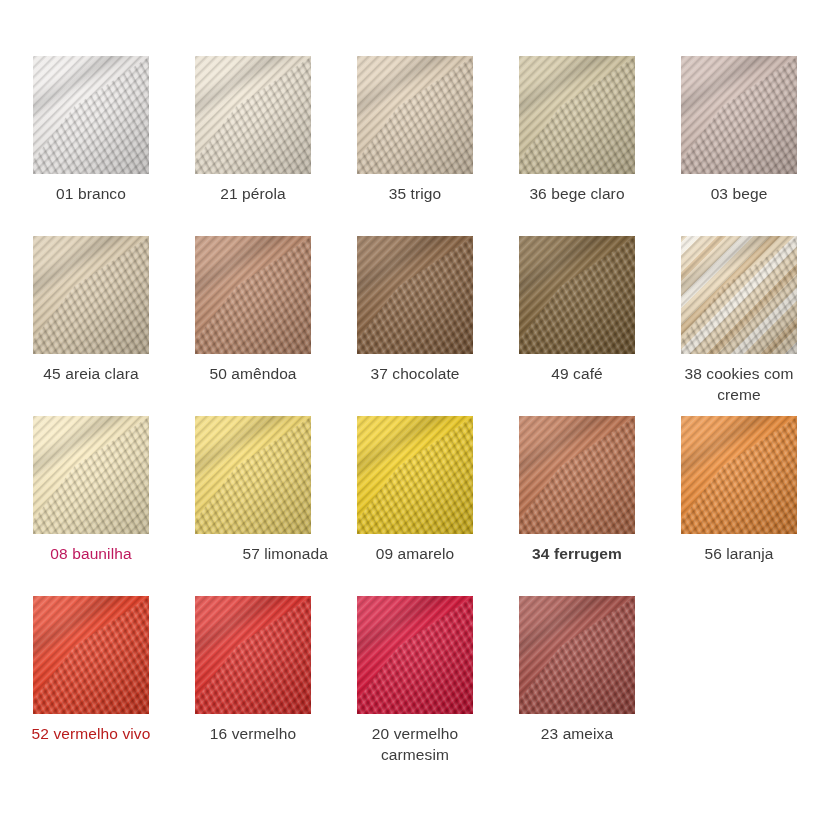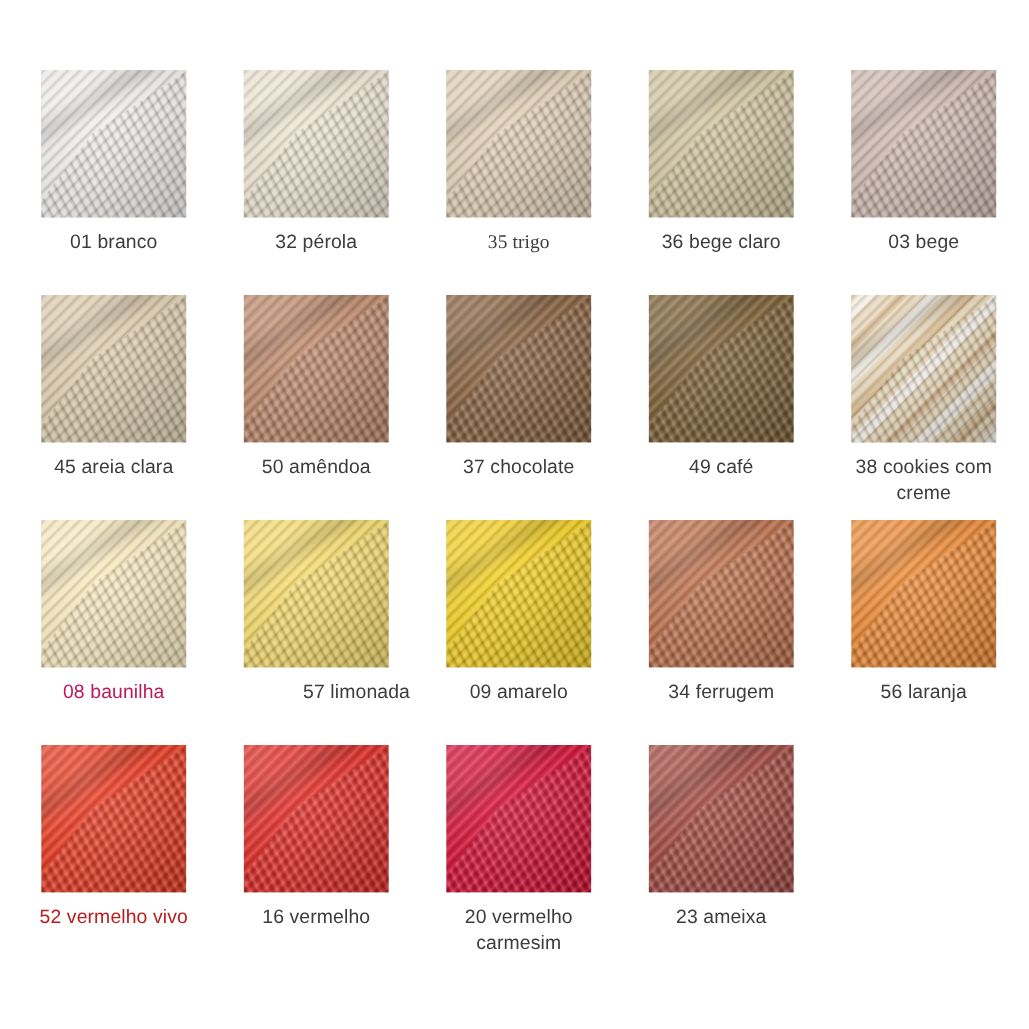--- a/index.html
+++ b/index.html
@@ -144,32 +144,32 @@
     </div>
     <div class="swatch-cell">
       <div class="swatch-thumb">
         <div class="yarn" style="--c: #f2e8d5;">
           <div class="field a"></div>
           <div class="field b"></div>
           <div class="seam"></div>
           <div class="shade"></div>
         </div>
       </div>
-      <div class="swatch-label" style="color: rgb(60, 60, 60);">32 pérola</div>
+      <div class="swatch-label" style="color: rgb(60, 60, 60);">21 pérola</div>
     </div>
     <div class="swatch-cell">
       <div class="swatch-thumb">
         <div class="yarn" style="--c: #e4d2b8;">
           <div class="field a"></div>
           <div class="field b"></div>
           <div class="seam"></div>
           <div class="shade"></div>
         </div>
       </div>
-      <div class="swatch-label" style="color: rgb(60, 60, 60); font-family: Liberation Serif, serif;">35 trigo</div>
+      <div class="swatch-label" style="color: rgb(60, 60, 60);">35 trigo</div>
     </div>
     <div class="swatch-cell">
       <div class="swatch-thumb">
         <div class="yarn" style="--c: #d4c7a1;">
           <div class="field a"></div>
           <div class="field b"></div>
           <div class="seam"></div>
           <div class="shade"></div>
         </div>
       </div>
@@ -277,21 +277,21 @@
     </div>
     <div class="swatch-cell">
       <div class="swatch-thumb">
         <div class="yarn" style="--c: #c0714c;">
           <div class="field a"></div>
           <div class="field b"></div>
           <div class="seam"></div>
           <div class="shade"></div>
         </div>
       </div>
-      <div class="swatch-label" style="color: rgb(60, 60, 60);">34 ferrugem</div>
+      <div class="swatch-label" style="color: rgb(60, 60, 60); font-weight: bold;">34 ferrugem</div>
     </div>
     <div class="swatch-cell">
       <div class="swatch-thumb">
         <div class="yarn" style="--c: #f08b34;">
           <div class="field a"></div>
           <div class="field b"></div>
           <div class="seam"></div>
           <div class="shade"></div>
         </div>
       </div>

